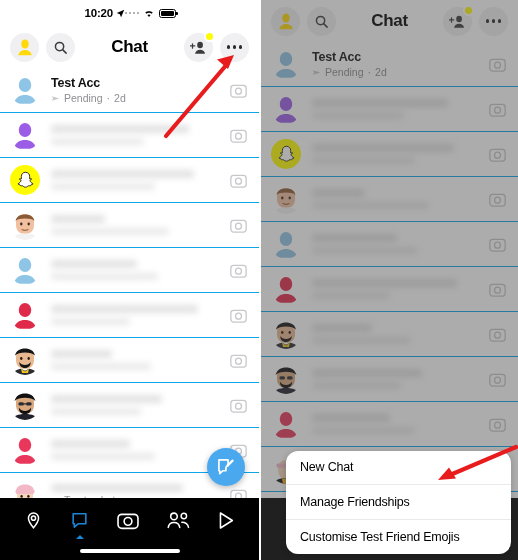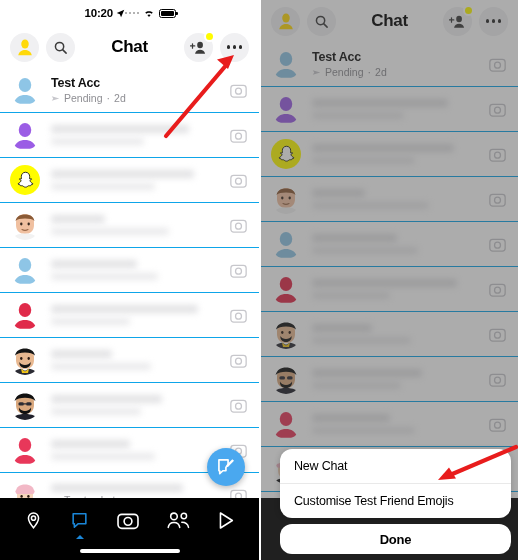--- a/index.html
+++ b/index.html
@@ -89,21 +89,21 @@
     width:0; height:0; border-left:4px solid transparent; border-right:4px solid transparent;
     border-bottom:4px solid #1a86d8;
   }
   .home-ind { height:18px; flex:0 0 18px; background:#000; display:flex; align-items:center; justify-content:center; }
   .home-ind i { display:block; width:100px; height:4px; border-radius:2px; background:#fff; }
 
   
   .dim { position:absolute; inset:0; background:rgba(70,70,70,0.45); z-index:10; }
 
   
-  .sheet-wrap { position:absolute; left:12px; right:0; bottom:0; z-index:20; padding:0 7px 6px; }
+  .sheet-wrap { position:absolute; left:18px; right:0; bottom:0; z-index:20; padding:0 7px 6px; }
   .sheet {
     background:#fff; border-radius:12px; overflow:hidden; box-shadow:0 1px 6px rgba(0,0,0,.2);
   }
   .sheet-item {
     height:34.5px; display:flex; align-items:center; padding:0 14px;
     font-size:12.5px; color:#000; letter-spacing:-0.2px;
     border-bottom:1px solid #e9e9e9;
   }
   .sheet-item:last-child { border-bottom:none; }
   .sheet-done {
@@ -674,23 +674,23 @@
       <div class="home-ind">
           <i></i>
         </div>
     </div>
 
     <div class="dim"></div>
 
     <div class="sheet-wrap">
       <div class="sheet">
         <div class="sheet-item">New Chat</div>
+        <div class="sheet-item">Manage Friendships</div>
         <div class="sheet-item">Customise Test Friend Emojis</div>
       </div>
-      <div class="sheet-done">Done</div>
     </div>
 
     <svg class="arrow-svg" style="left:155px; top:443px;" width="104" height="52" viewBox="0 0 104 52">
       <line x1="100" y1="4" x2="34" y2="32" stroke="#e81c1c" stroke-width="4.2" stroke-linecap="round"></line>
       <path d="M22 37l18-1.5-7-11z" fill="#e81c1c"></path>
     </svg>
   </div>
 
 </div>
 

